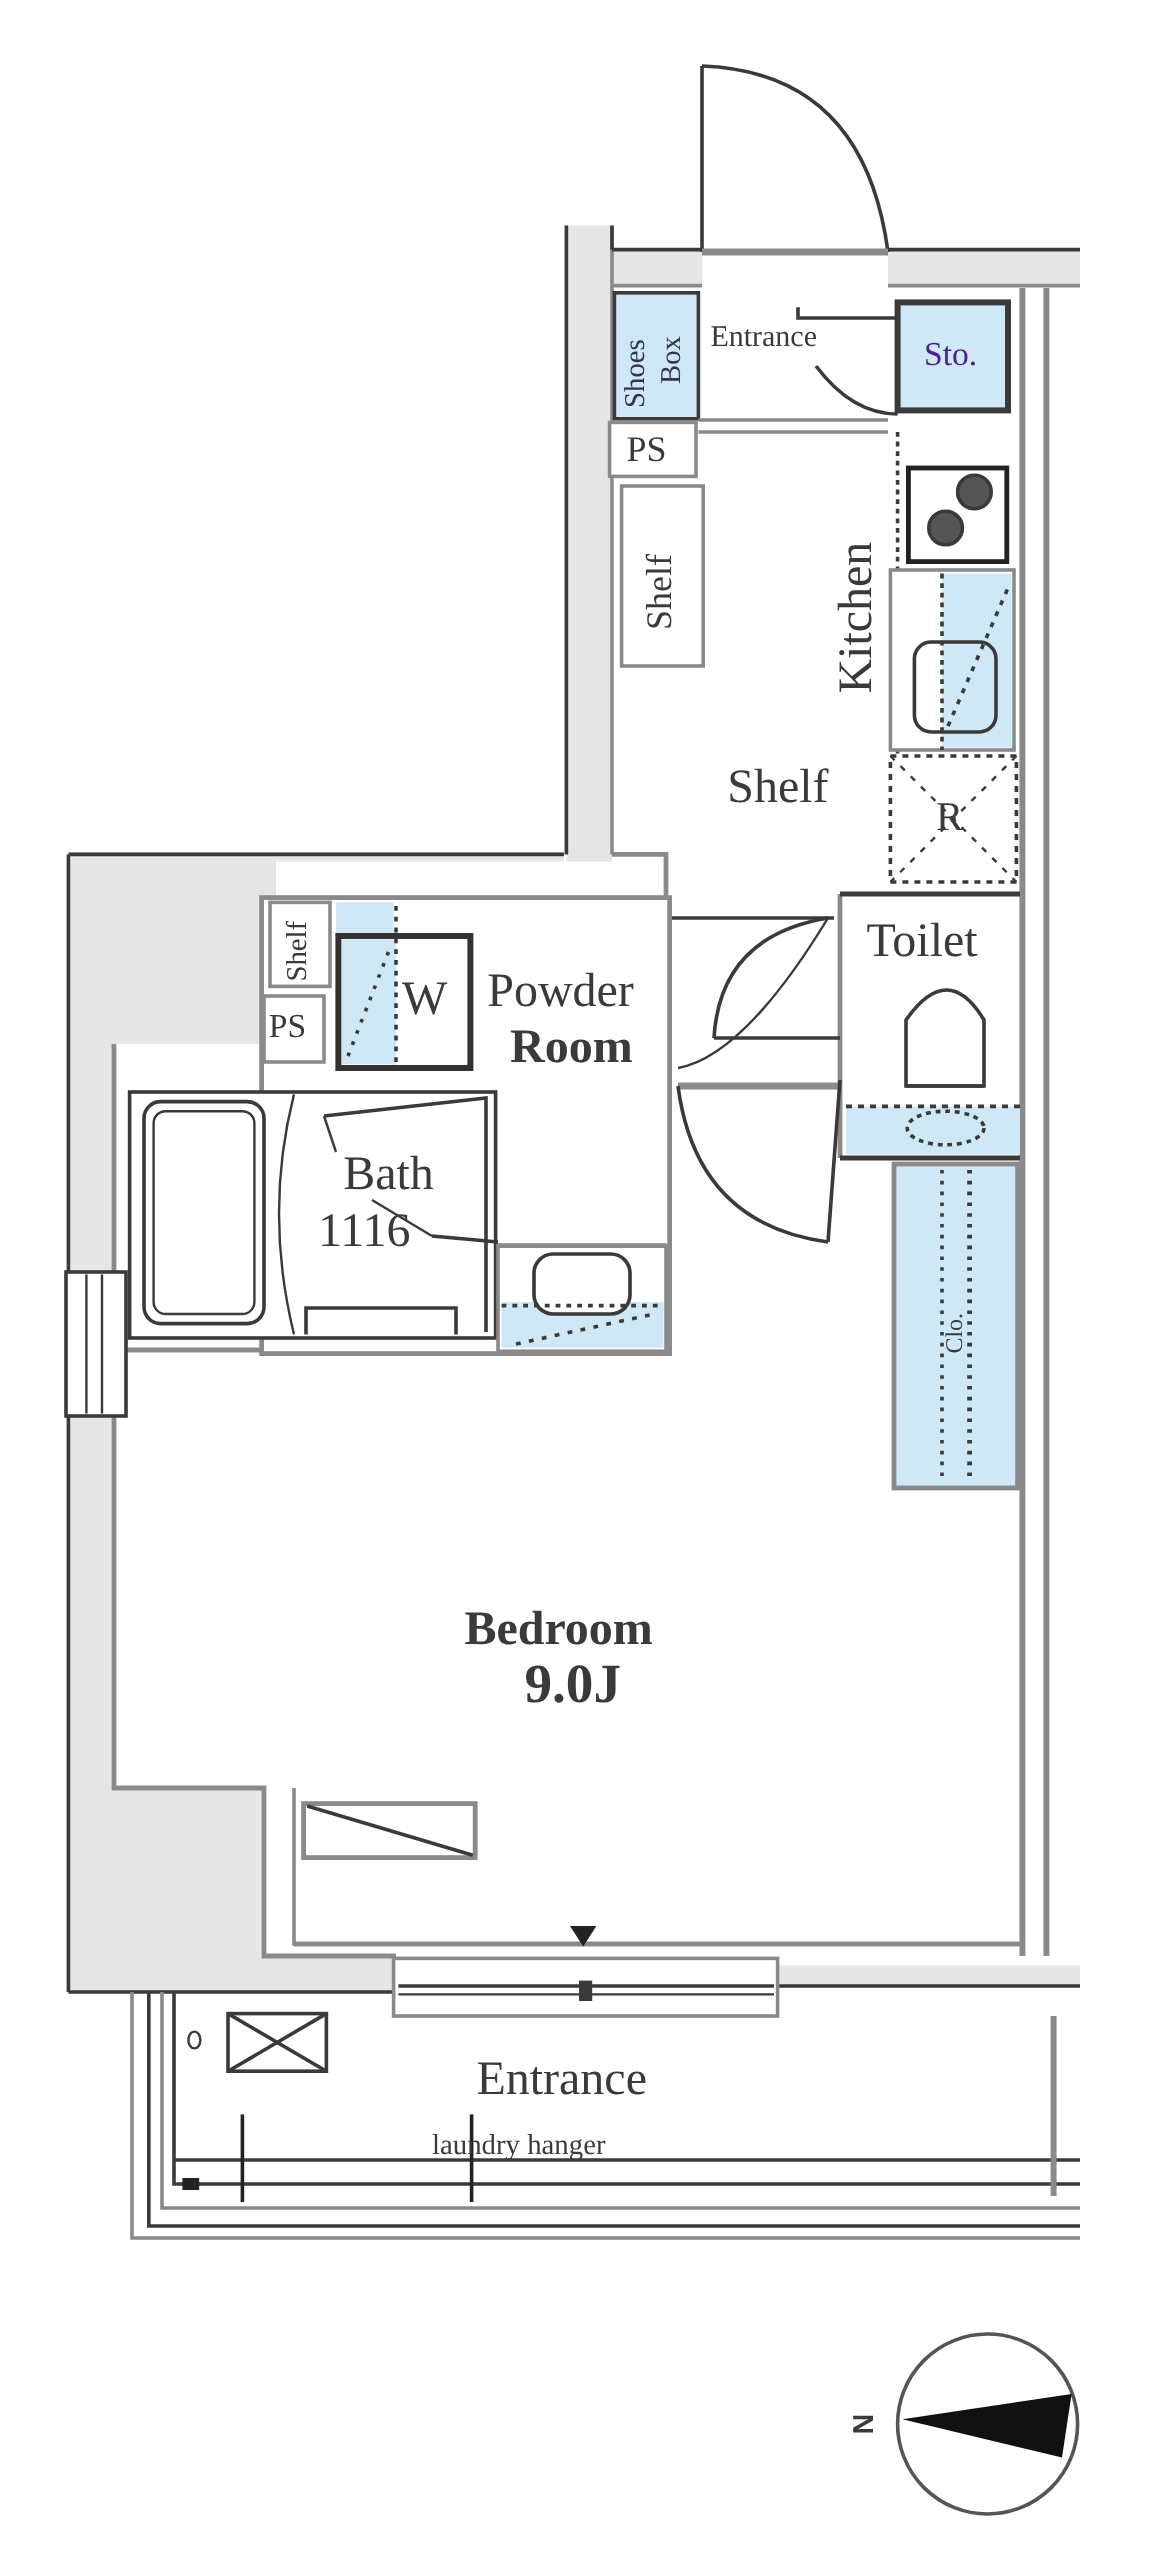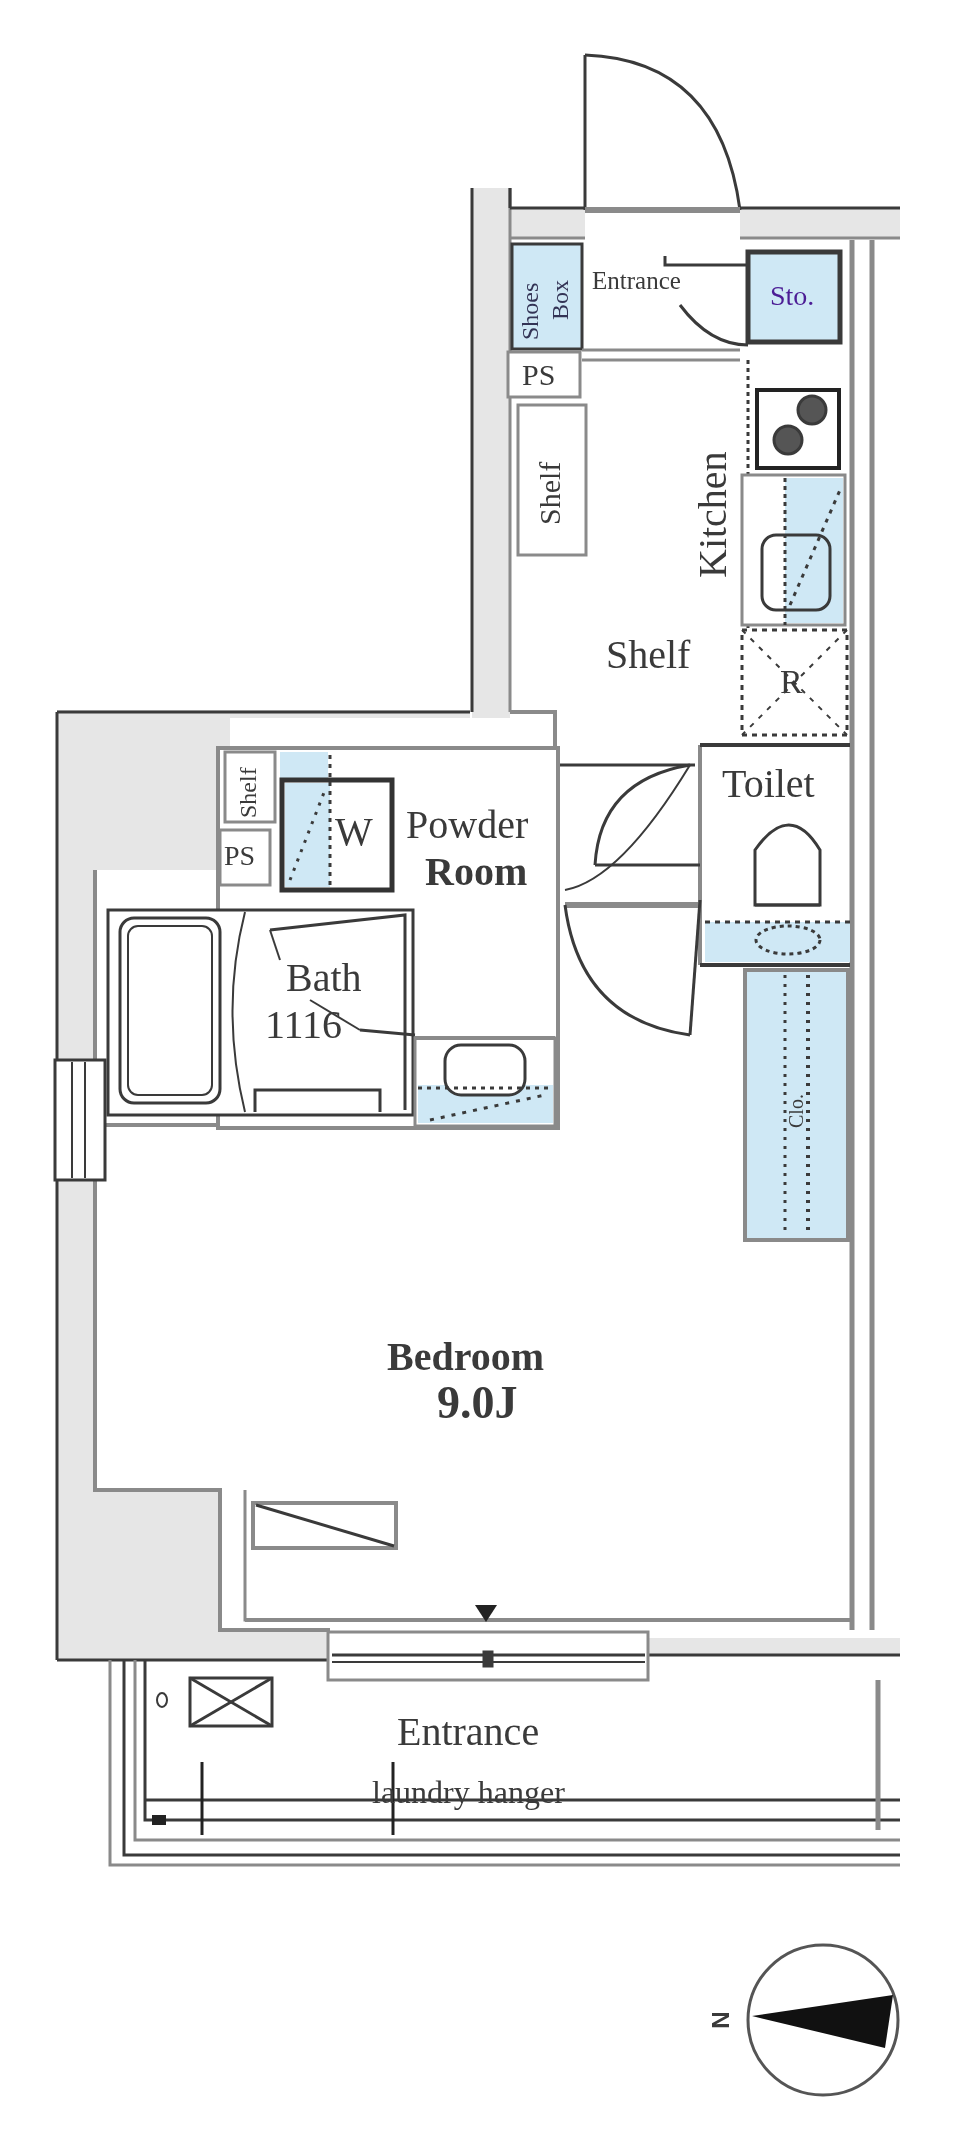--- a/index.html
+++ b/index.html
@@ -188,21 +188,21 @@
 <div class="lbl room-name" style="left:606px;top:635px;">Shelf</div>
 <div class="lbl room-name vert" style="left:693px;top:578px;">Kitchen</div>
 <div class="lbl room-name" style="left:722px;top:764px;">Toilet</div>
 <div class="lbl room-name" style="left:406px;top:805px;">Powder</div>
 <div class="lbl room-name" style="left:425px;top:852px;font-weight:bold;">Room</div>
 <div class="lbl room-name" style="left:258px;top:958px;margin-left:28px;">Bath</div>
 <div class="lbl room-name" style="left:265px;top:1005px;">1116</div>
 <div class="lbl room-name" style="left:387px;top:1337px;font-weight:bold;">Bedroom</div>
 <div class="lbl room-name" style="left:437px;top:1380px;font-size:46px;font-weight:bold;">9.0J</div>
 <div class="lbl room-name" style="left:397px;top:1712px;">Entrance</div>
-<div class="lbl tiny" style="left:360px;top:1776px;font-size:32px;margin-left:12px;">laundry hanger</div>
+<div class="lbl tiny" style="left:360px;top:1776px;font-size:24px;">laundry hanger</div>
 
 <div class="lbl tiny vert" style="left:518px;top:340px;font-size:24px;color:#335;">Shoes</div>
 <div class="lbl tiny vert" style="left:548px;top:320px;font-size:24px;color:#335;">Box</div>
 <div class="lbl tiny" style="left:770px;top:282px;font-size:28px;color:#4c1d95;">Sto.</div>
 <div class="lbl tiny" style="left:522px;top:360px;font-size:30px;">PS</div>
 <div class="lbl tiny vert" style="left:535px;top:525px;font-size:30px;">Shelf</div>
 <div class="lbl tiny vert" style="left:236px;top:818px;font-size:24px;">Shelf</div>
 <div class="lbl tiny" style="left:224px;top:842px;font-size:28px;">PS</div>
 <div class="lbl room-name" style="left:335px;top:812px;">W</div>
 <div class="lbl room-small" style="left:780px;top:665px;">R</div>

